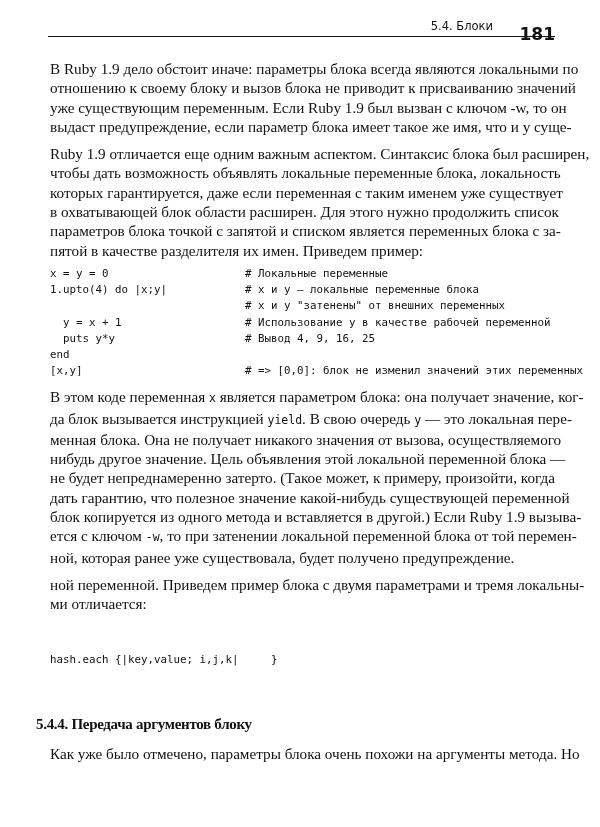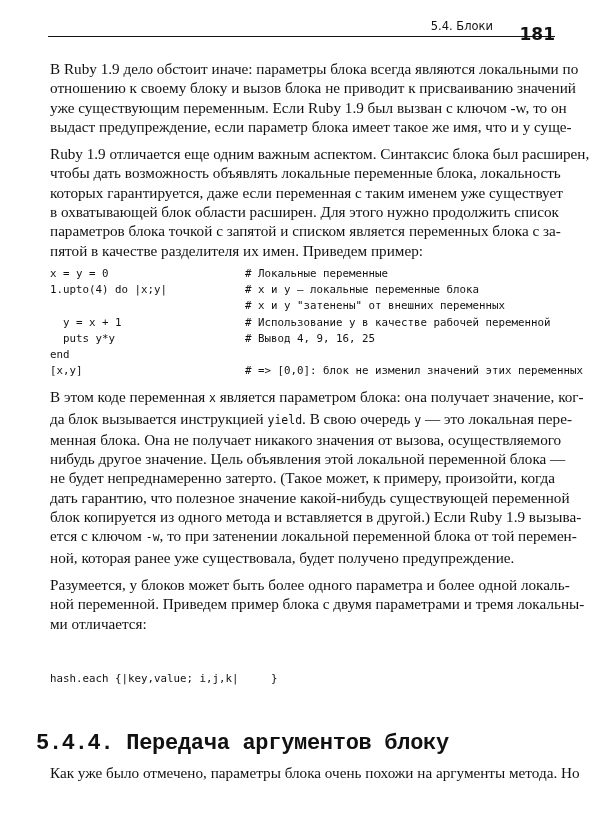--- a/index.html
+++ b/index.html
@@ -10,21 +10,21 @@
   .header .num { position: absolute; right: 0; top: 10px; font-family: "DejaVu Sans", sans-serif; font-weight: bold; font-size: 17px; }
   .body { position: absolute; left: 2px; top: 51px; width: 505px; font-family: "Liberation Serif", serif; font-size: 15.2px; line-height: 19.3px; }
   .p { margin: 8px 0 6px 0; text-align: justify; }
   .p .l { display: block; text-align: justify; text-align-last: justify; white-space: nowrap; }
   .p .l.last { text-align-last: left; }
   code, .mono { font-family: "DejaVu Sans Mono", monospace; font-size: 11.5px; }
   .code { font-family: "DejaVu Sans Mono", monospace; font-size: 10.8px; line-height: 16.2px; margin: 6px 0 8px 0; white-space: pre; position: relative; }
   .code .row { height: 16.2px; position: relative; }
   .code .c { position: absolute; left: 0; }
   .code .cm { position: absolute; left: 195px; }
-  .h2 { font-family: Liberation Mono, monospace; font-weight: bold; font-size: 22px; margin: 14px 0 10px -14px; letter-spacing: -0.3px; }
+  .h2 { font-family: Liberation Serif, serif; font-weight: bold; font-size: 15px; margin: 14px 0 10px -14px; letter-spacing: -0.3px; }
 </style>
 </head>
 <body>
 
 <div class="page">
   <div class="header">
     <span class="sec">5.4. Блоки</span>
     <span class="num">181</span>
   </div>
 
@@ -51,21 +51,20 @@
         <span class="l">да блок вызывается инструкцией <code>yield</code>. В свою очередь <code>y</code> — это локальная пере-</span>
         <span class="l">менная блока. Она не получает никакого значения от вызова, осуществляемого</span>
         <span class="l">нибудь другое значение. Цель объявления этой локальной переменной блока —</span>
         <span class="l">не будет непреднамеренно затерто. (Такое может, к примеру, произойти, когда</span>
         <span class="l">дать гарантию, что полезное значение какой-нибудь существующей переменной</span>
         <span class="l">блок копируется из одного метода и вставляется в другой.) Если Ruby 1.9 вызыва-</span>
         <span class="l">ется с ключом <code>-w</code>, то при затенении локальной переменной блока от той перемен-</span>
         <span class="l last">ной, которая ранее уже существовала, будет получено предупреждение.</span>
       </div>
     <div class="p" id="p4">
-        <span class="l">Разумеется, у блоков может быть более одного параметра и более одной локаль-</span>
         <span class="l">ной переменной. Приведем пример блока с двумя параметрами и тремя локальны-</span>
         <span class="l last">ми отличается:</span>
       </div>
 
     <div class="code">
       <div class="row"><span class="c">hash.each {|key,value; i,j,k|     }</span></div>
     </div>
 
     <div class="h2">5.4.4. Передача аргументов блоку</div>
 

